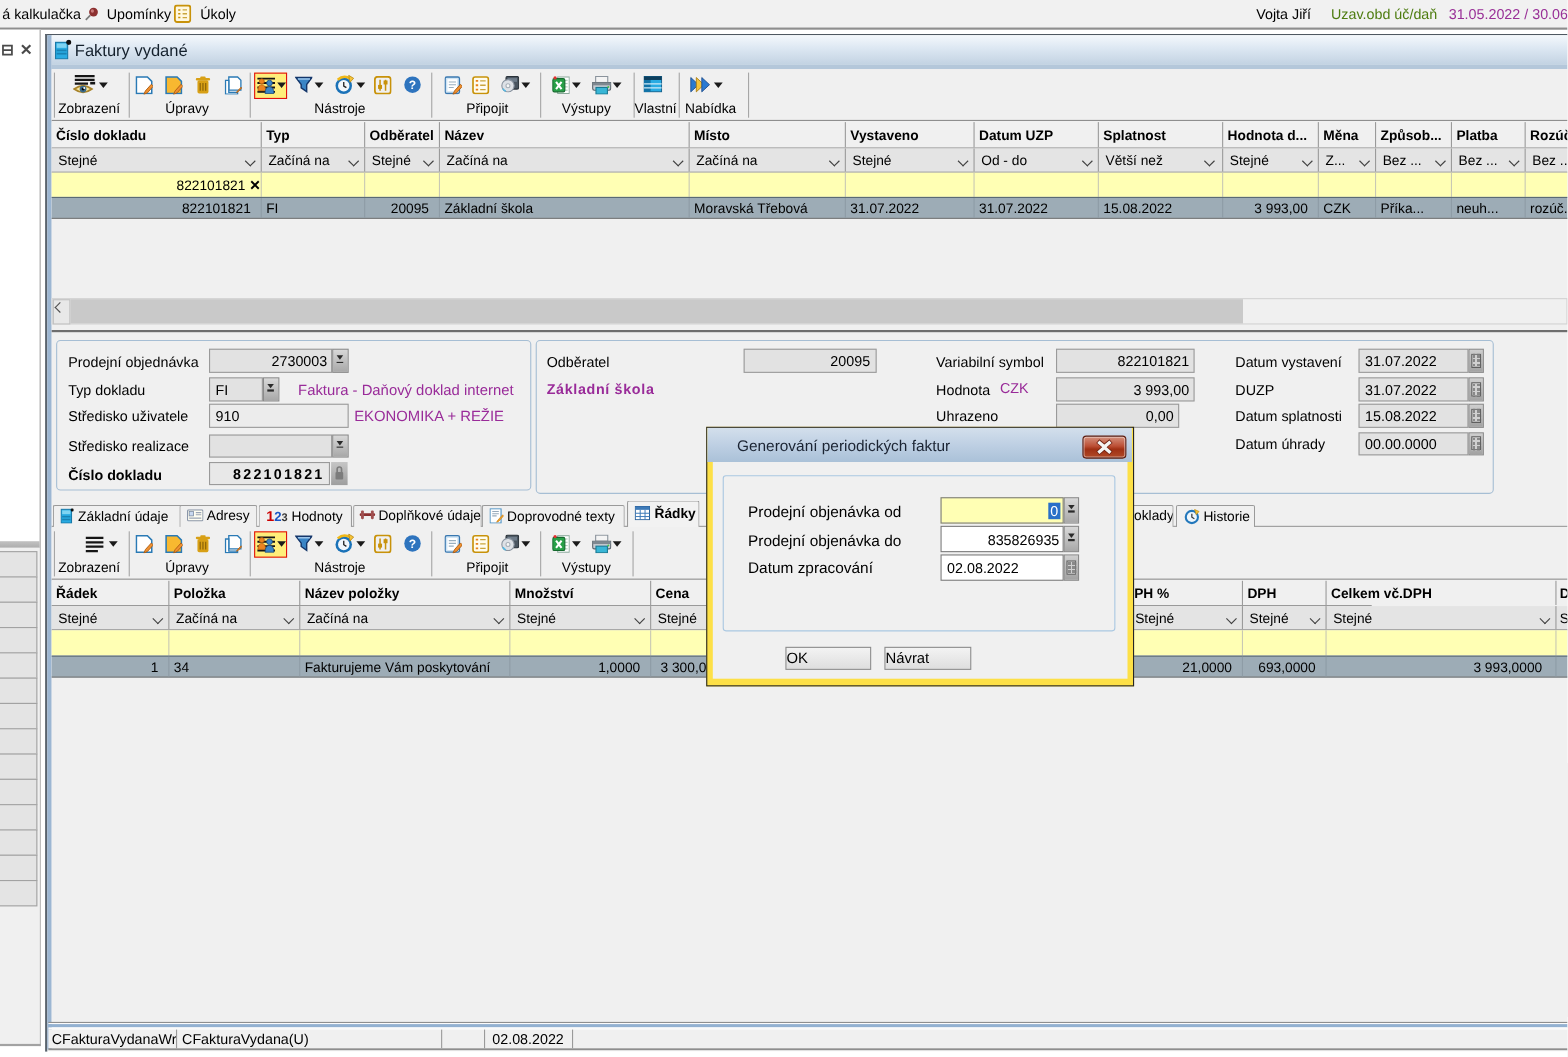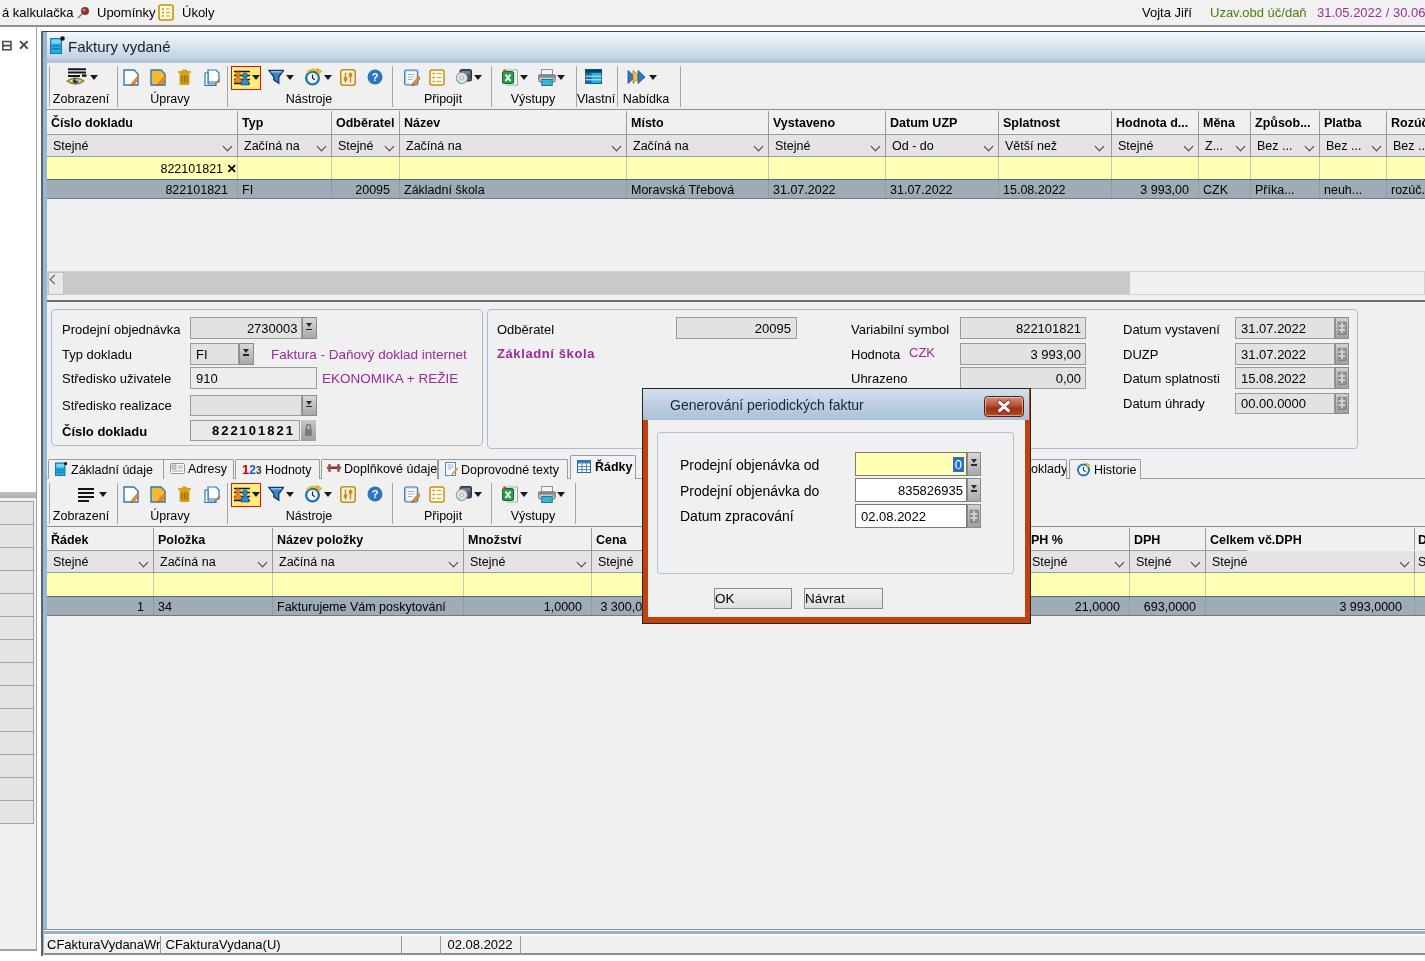--- a/index.html
+++ b/index.html
@@ -313,21 +313,21 @@
 
 <div class="lbl" style="left:497px;top:321.5px">Odběratel</div>
 <div class="inp num" style="left:676px;top:317.3px;width:121px;height:21.6px;padding:2.5px 5px 0 0">20095</div>
 <div class="lbl mag" style="left:497px;top:345.5px;font-weight:bold;letter-spacing:0.6px">Základní škola</div>
 <div class="lbl" style="left:851px;top:321.5px">Variabilní symbol</div>
 <div class="inp num" style="left:960px;top:317.3px;width:126px;height:21.6px;padding:2.5px 4px 0 0">822101821</div>
 <div class="lbl" style="left:851px;top:347px">Hodnota</div>
 <div class="lbl mag" style="left:909px;top:345px">CZK</div>
 <div class="inp num" style="left:960px;top:343.1px;width:126px;height:21.6px;padding:2.5px 4px 0 0">3 993,00</div>
 <div class="lbl" style="left:851px;top:370.5px">Uhrazeno</div>
-<div class="inp num" style="left:960px;top:367px;width:126px;height:21.6px;padding:2.5px 4px 0 0">0,00</div>
+<div class="inp num" style="left:960px;top:367px;width:112px;height:21.6px;padding:2.5px 4px 0 0">0,00</div>
 
 <div class="lbl" style="left:1123px;top:321.5px">Datum vystavení</div>
 <div class="inp" style="left:1235px;top:317.3px;width:100px;height:21.6px;padding:2.5px 0 0 5px">31.07.2022</div>
 <div class="calbtn cb1" style="left:1335px;top:317.3px;width:14px;height:21.6px"></div>
 <div class="lbl" style="left:1123px;top:347px">DUZP</div>
 <div class="inp" style="left:1235px;top:343.1px;width:100px;height:21.6px;padding:2.5px 0 0 5px">31.07.2022</div>
 <div class="calbtn cb1" style="left:1335px;top:343.1px;width:14px;height:21.6px"></div>
 <div class="lbl" style="left:1123px;top:370.5px">Datum splatnosti</div>
 <div class="inp" style="left:1235px;top:367px;width:100px;height:21.6px;padding:2.5px 0 0 5px">15.08.2022</div>
 <div class="calbtn cb1" style="left:1335px;top:367px;width:14px;height:21.6px"></div>
@@ -541,21 +541,21 @@
 <div class="a" style="left:44px;top:935.8px;width:1381px;height:17.4px;background:#f0f0f0"></div>
 <div class="a" style="left:44px;top:953.2px;width:1381px;height:1.4px;background:#8e8e8e"></div>
 <div class="a" style="left:44px;top:954.6px;width:1381px;height:1.2px;background:#fbfbfb"></div>
 
 <div class="a" style="left:44px;top:935.8px;width:116.5px;height:17.4px;border-right:1px solid #9a9a9a;padding:1px 0 0 3px;overflow:hidden;white-space:nowrap">CFakturaVydanaWra</div>
 <div class="a" style="left:160.5px;top:935.8px;width:241.3px;height:17.4px;border-right:1px solid #9a9a9a;padding:1px 0 0 5px">CFakturaVydana(U)</div>
 <div class="a" style="left:401.8px;top:935.8px;width:39.7px;height:17.4px;border-right:1px solid #9a9a9a"></div>
 <div class="a" style="left:441.5px;top:935.8px;width:79.8px;height:17.4px;border-right:1px solid #9a9a9a;padding:1px 0 0 6px">02.08.2022</div>
 
 
-<div class="a" style="left:642px;top:388px;width:389px;height:236px;background:#c2410c;border:1.5px solid #262626;z-index:10">
+<div class="a" style="left:642px;top:388px;width:389px;height:236px;background:#fde047;border:1.5px solid #262626;z-index:10">
 <div class="a" style="left:0;top:0;width:386px;height:31px;background:linear-gradient(#d3dfec,#bccee2 55%,#aac1d8)"></div>
 <div class="a lbl" style="left:27px;top:8px;font-size:14px;color:#1b2433">Generování periodických faktur</div>
 <div class="a" style="left:340.5px;top:6.5px;width:40px;height:21px;border-radius:3.5px;background:linear-gradient(#d4917e,#bc4f35 45%,#a03014 60%,#b04a28);border:1px solid #5e1c0e;box-shadow:inset 0 0 0 1px rgba(255,255,255,0.45)">
 <svg width="38" height="19" viewBox="0 0 38 19">
         <path d="M13 4 L19 9 L25 4 M13 15 L19 10 L25 15" stroke="#6e2212" stroke-width="4.5" fill="none"></path>
         <path d="M13.5 4.5 L19 9.2 L24.5 4.5 M13.5 14.5 L19 9.8 L24.5 14.5" stroke="#f4f4f4" stroke-width="3" fill="none"></path>
       </svg></div>
 <div class="a" style="left:4.5px;top:31px;width:377px;height:197px;background:#f0f0f0"></div>
 <div class="a" style="left:14px;top:43px;width:357px;height:142px;border:1px solid #a9c7e1;border-radius:3px"></div>
 <div class="a lbl" style="left:37px;top:68px;font-size:14px">Prodejní objenávka od</div>

